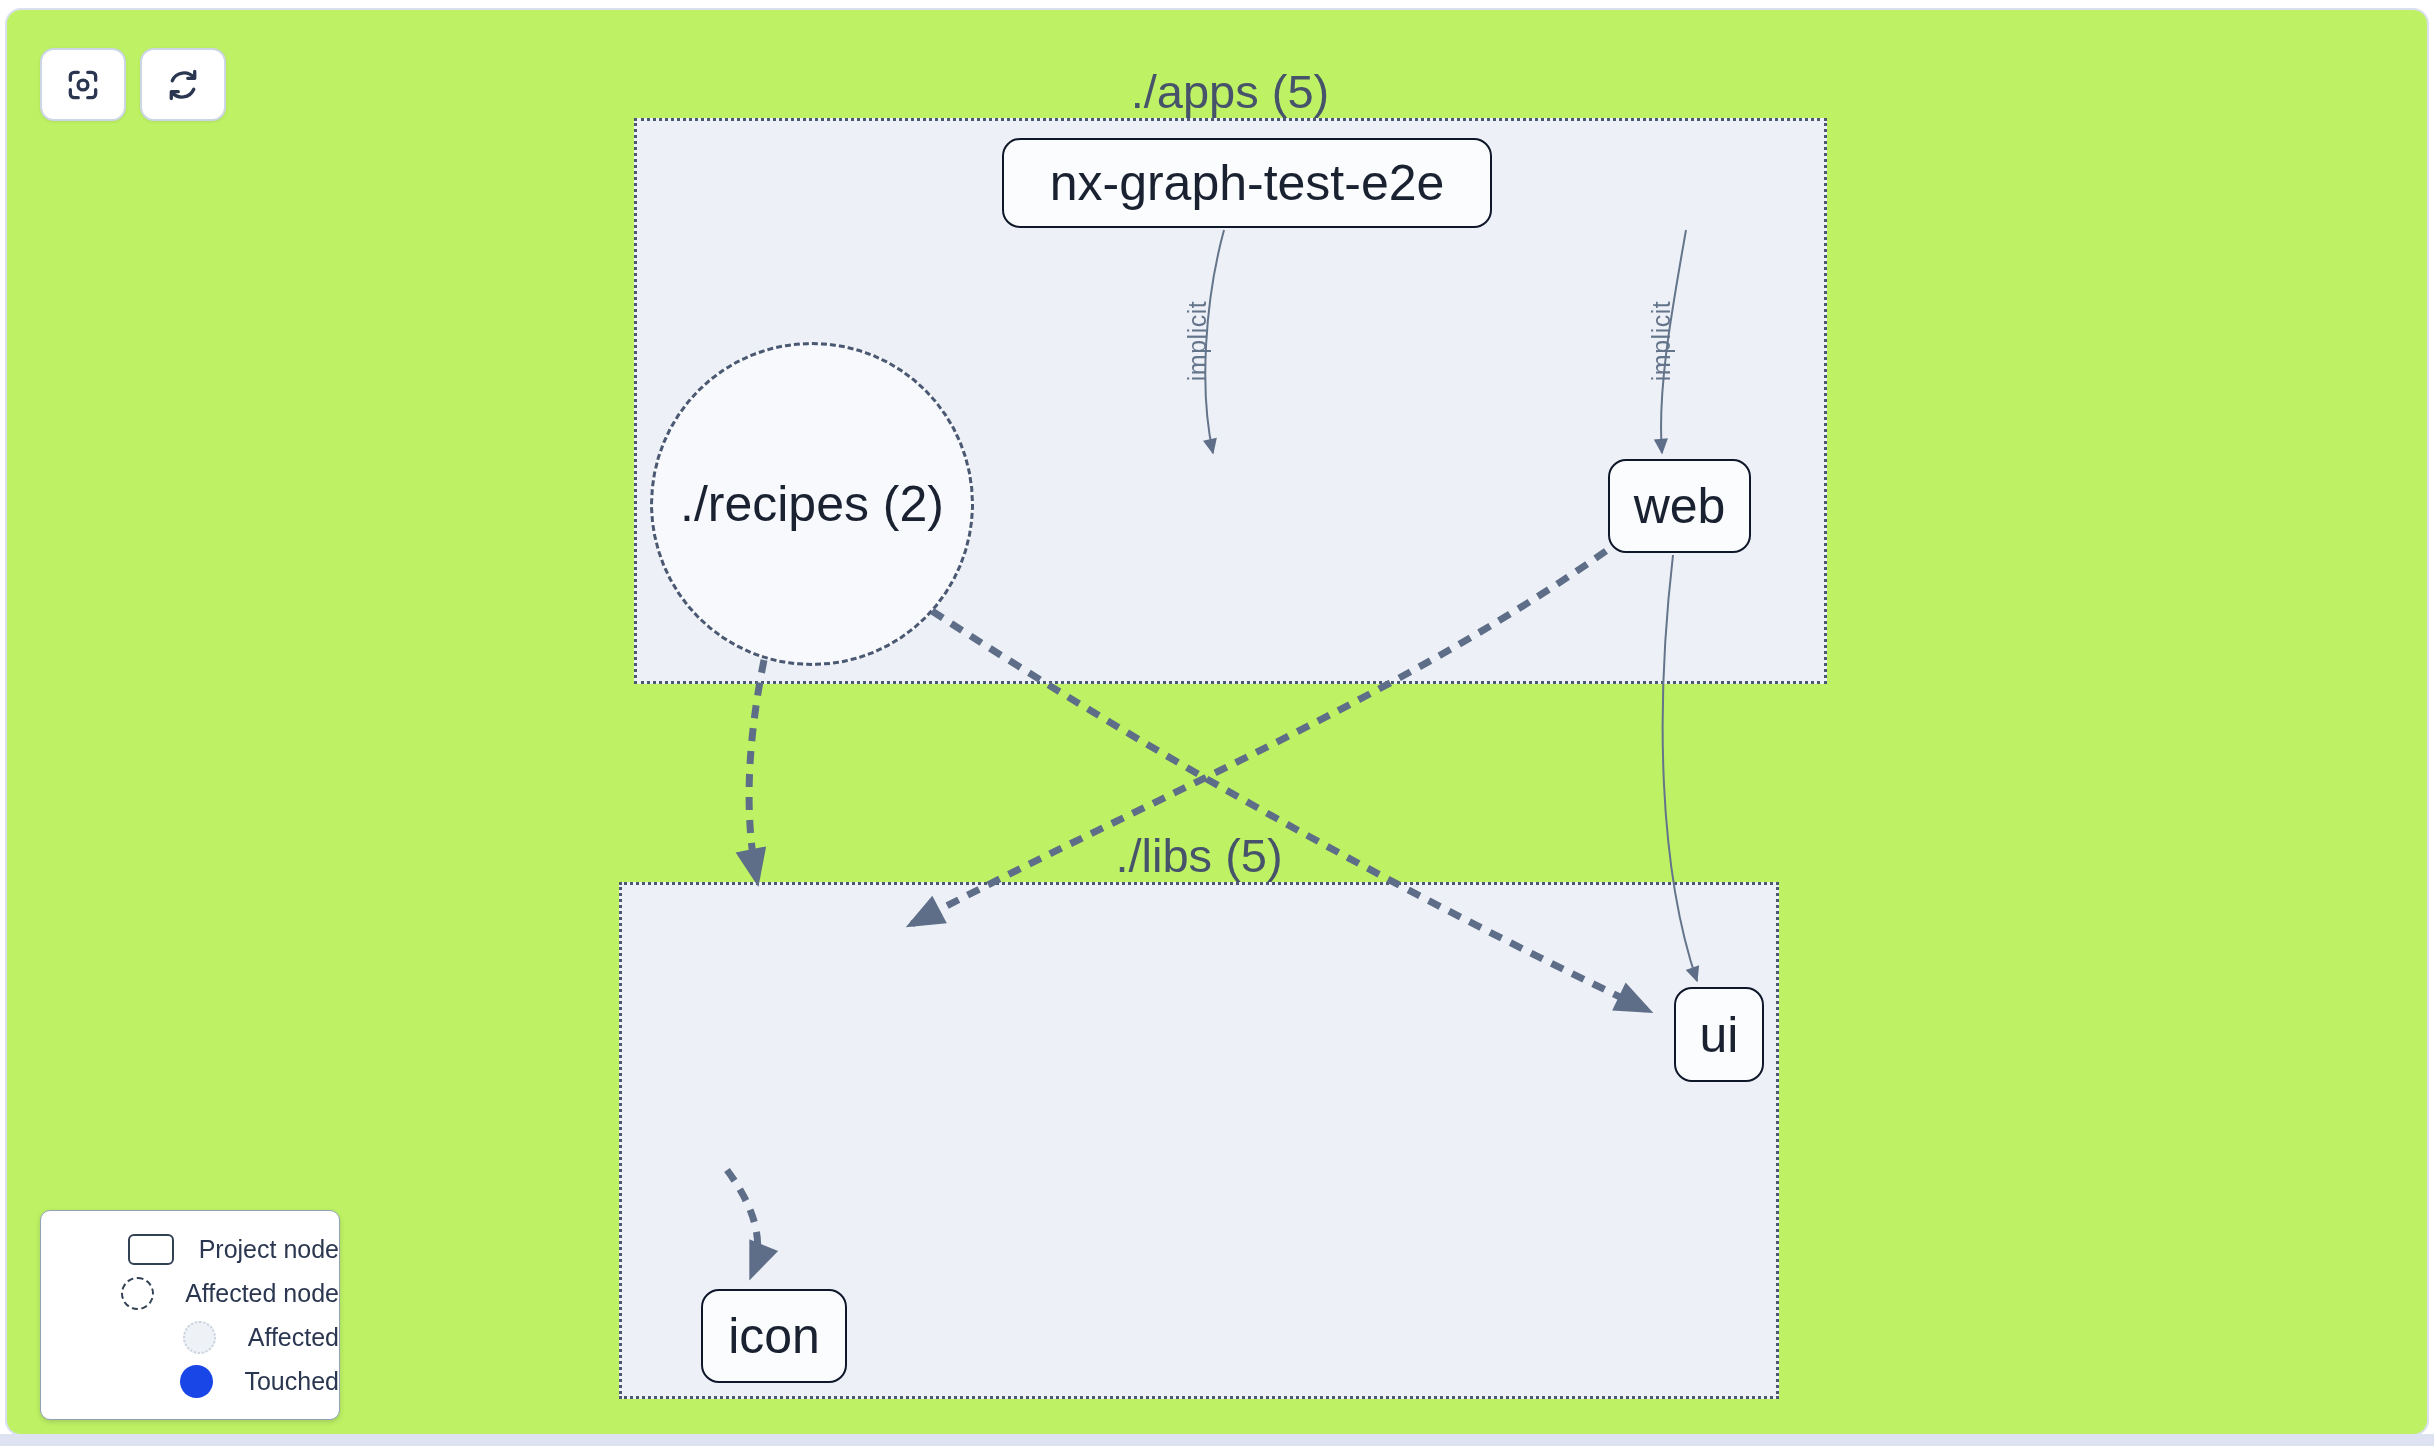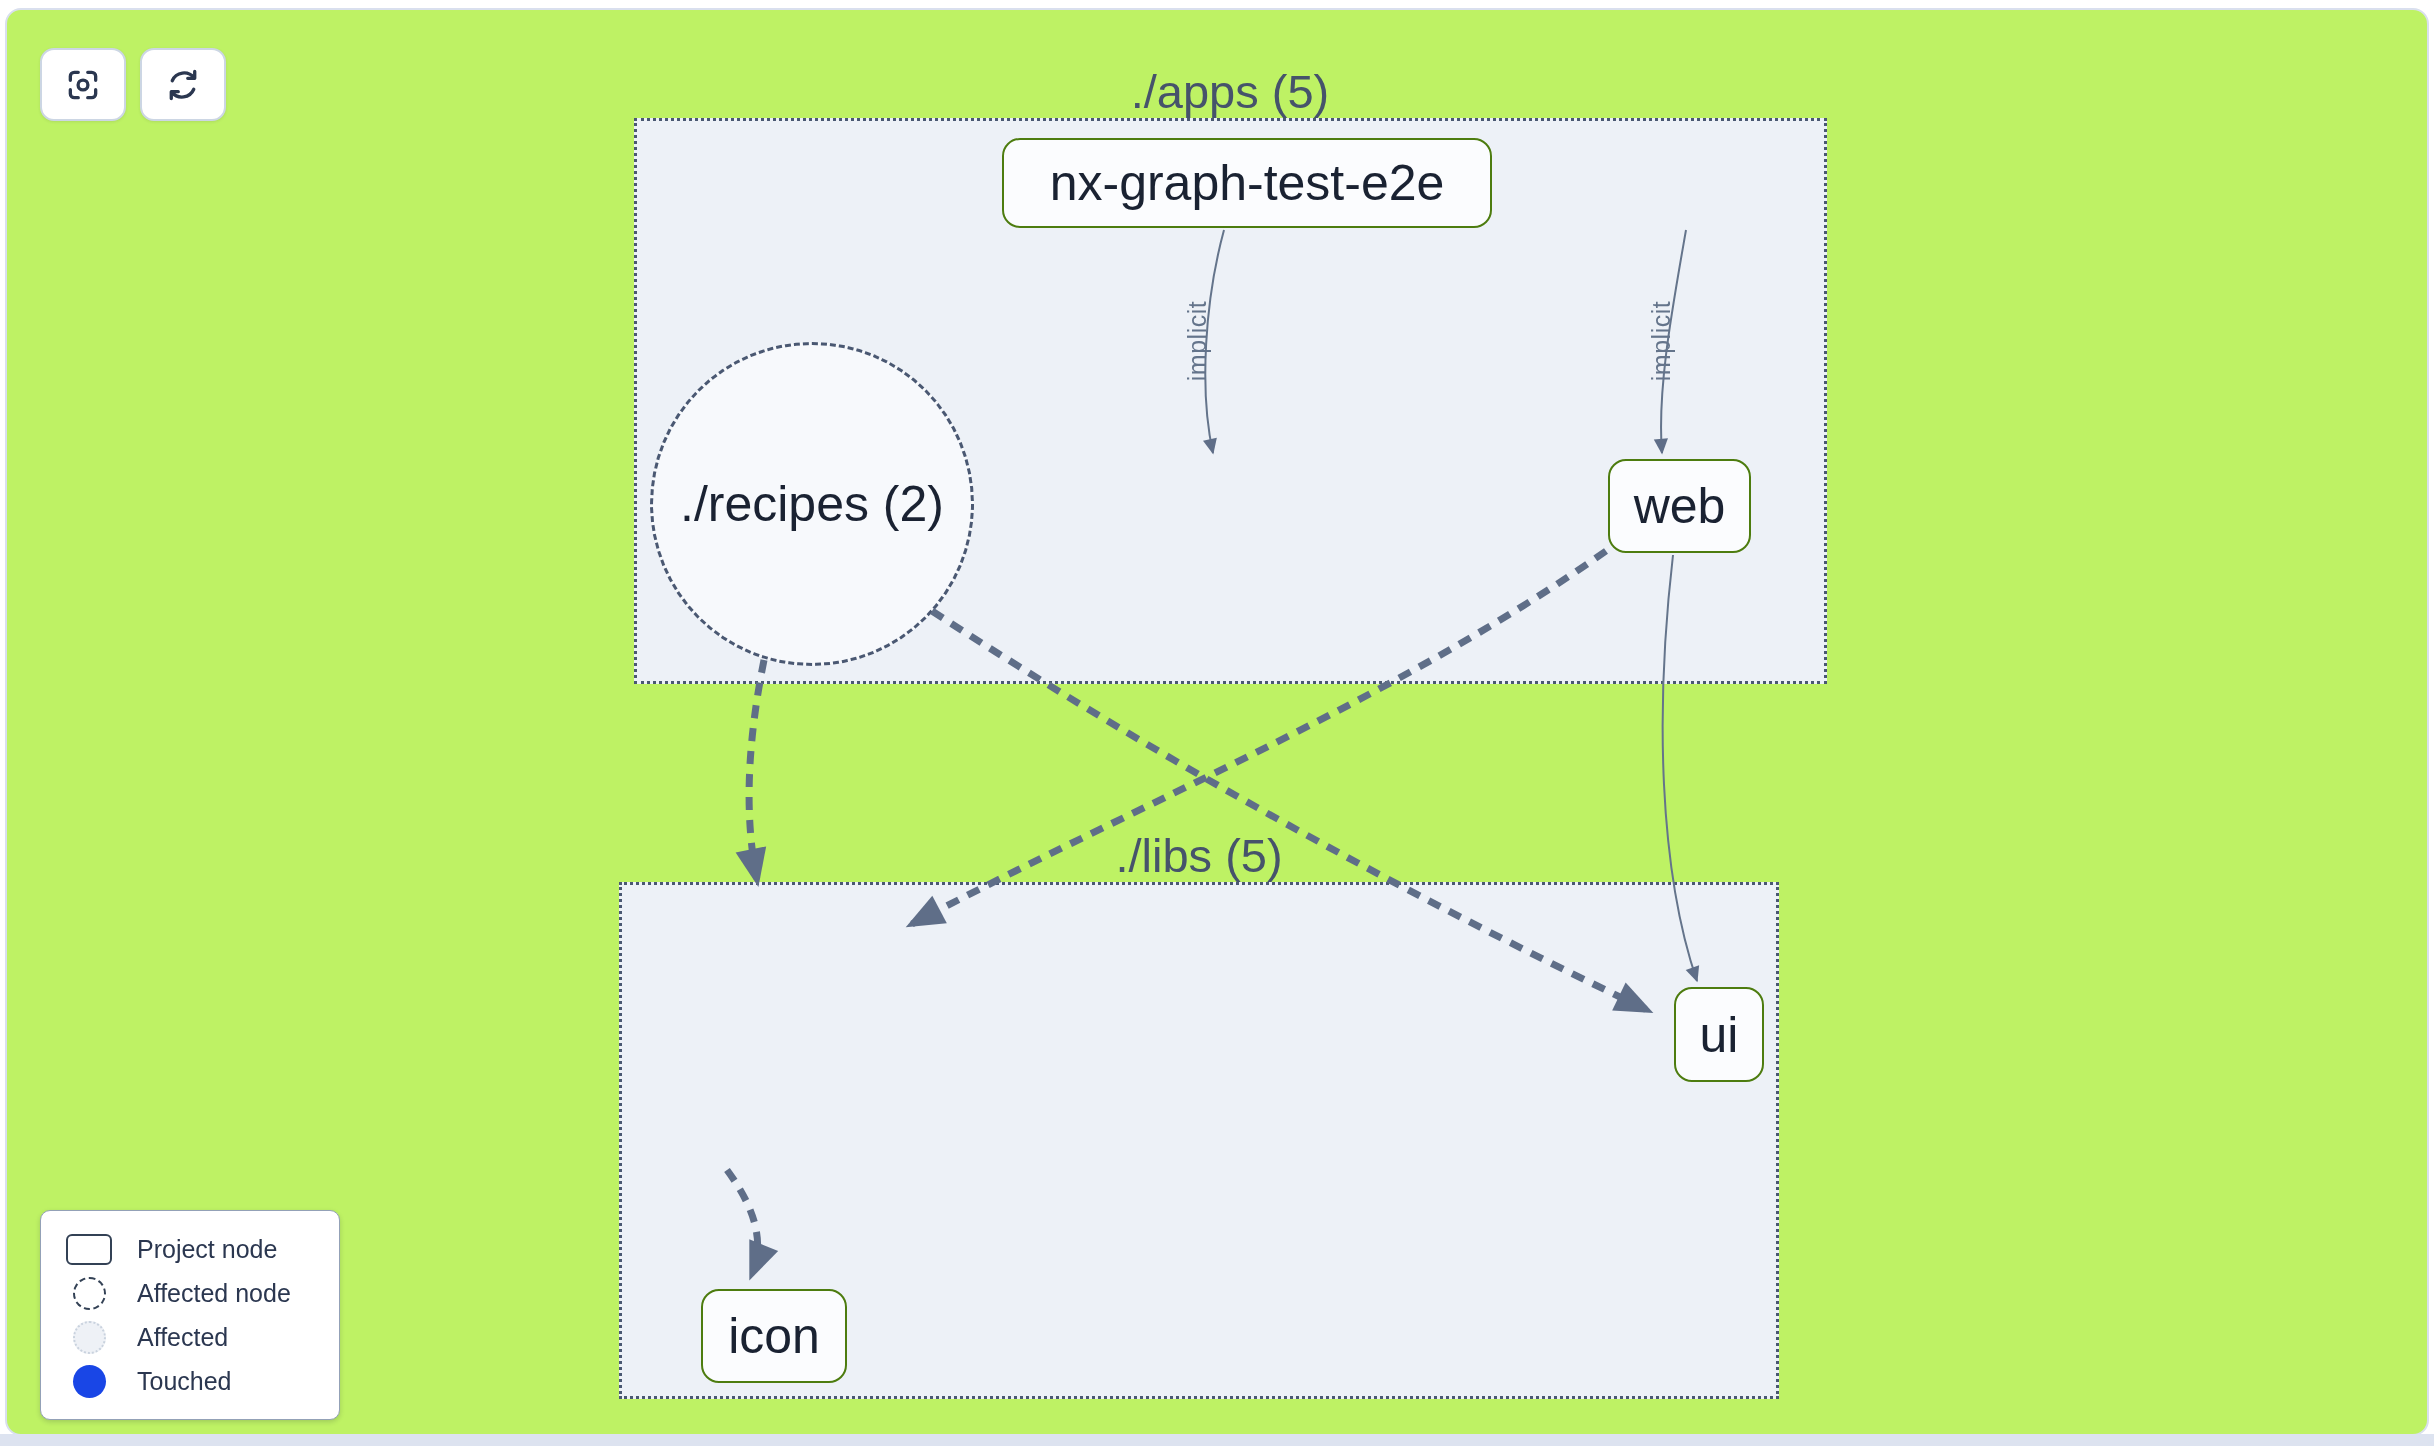--- a/index.html
+++ b/index.html
@@ -27,21 +27,21 @@
   
   .group{position:absolute;background:#edf1f7;border:3px dotted #4a5872;box-sizing:border-box;z-index:1;}
   .group-title{
     position:absolute;transform:translateX(-50%);
     font-size:47px;color:#46536b;white-space:nowrap;z-index:2;
   }
 
   
   .pnode{
     position:absolute;box-sizing:border-box;
-    background:#fbfcfe;border:2px solid #4d7c0f;border-radius:18px;
+    background:#fbfcfe;border:2px solid #0f172a;border-radius:18px;
     display:flex;align-items:center;justify-content:center;
     font-size:50px;color:#1a2232;white-space:nowrap;z-index:4;cursor:pointer;
   }
   
   .cnode{
     position:absolute;box-sizing:border-box;border-radius:50%;
     background:#f7f9fc;border:3px dashed #4a5872;
     display:flex;align-items:center;justify-content:center;
     font-size:50px;color:#1a2232;white-space:nowrap;z-index:3;cursor:pointer;
   }
@@ -54,21 +54,21 @@
     position:absolute;transform:translate(-50%,-50%) rotate(-90deg);
     font-size:25px;color:#64748b;letter-spacing:.5px;z-index:4;white-space:nowrap;
   }
 
   
   .legend{
     position:absolute;left:33px;top:1200px;width:300px;height:210px;box-sizing:border-box;
     background:#ffffff;border:1.5px solid #93a1b7;border-radius:10px;
     box-shadow:0 2px 5px rgba(27,36,56,.18);
     display:flex;flex-direction:column;justify-content:space-evenly;
-    padding:12px 0;z-index:20;
+    padding:12px 0;z-index:20;align-items:flex-end;
   }
   .legend-row{display:flex;align-items:center;height:36px;}
   .legend-swatch{width:96px;display:flex;align-items:center;justify-content:center;flex:0 0 96px;}
   .legend-label{font-size:25px;color:#2b3750;}
   .sw-rect{width:46px;height:31px;border:2.5px solid #334155;border-radius:6px;background:#fff;box-sizing:border-box;}
   .sw-circle-dashed{width:33px;height:33px;border:2.5px dashed #334155;border-radius:50%;background:#fff;box-sizing:border-box;}
   .sw-circle-affected{width:33px;height:33px;border:2px dotted #c9d2de;border-radius:50%;background:#eef1f6;box-sizing:border-box;}
   .sw-circle-touched{width:33px;height:33px;border-radius:50%;background:#1946e6;}
 </style>
 </head>

